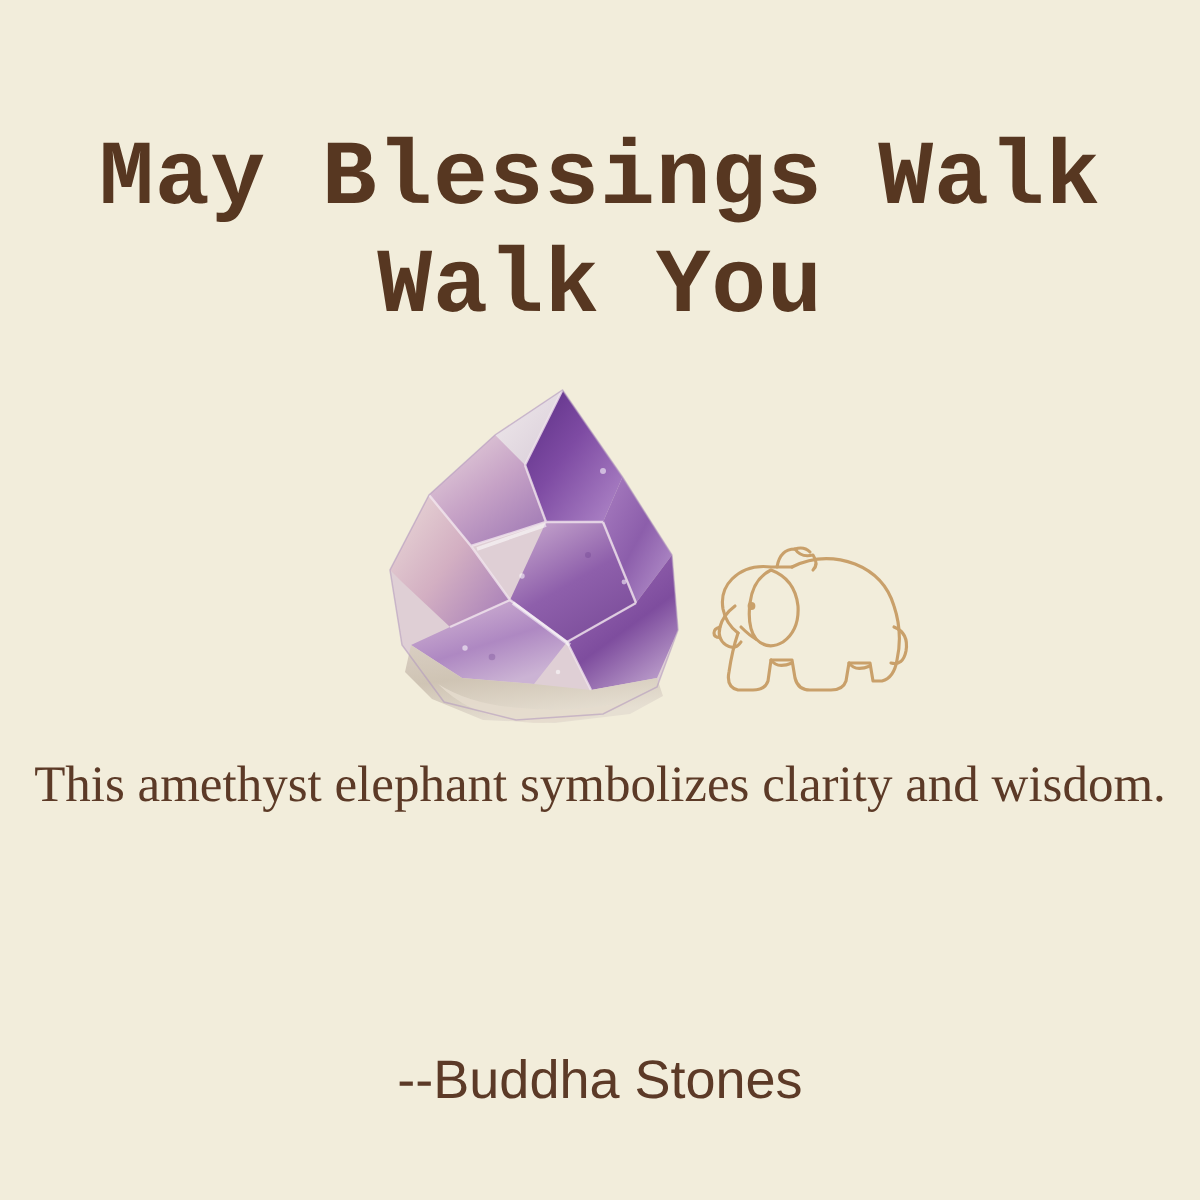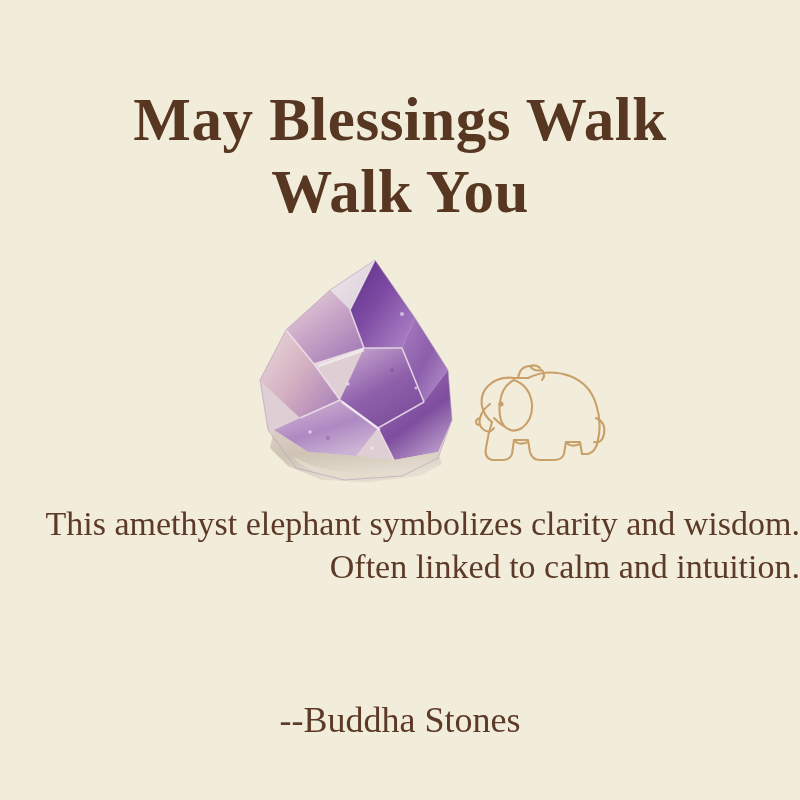--- a/index.html
+++ b/index.html
@@ -27,21 +27,21 @@
   
   .title-block {
     position: absolute;
     top: 84px;
     left: 0;
     width: 800px;
     text-align: center;
   }
   .title-line {
     display: block;
-    font-family: Liberation Serif, serif;
+    font-family: Liberation Mono, monospace;
     font-weight: bold;
     font-size: 61px;
     line-height: 72px;
     letter-spacing: 0.5px;
     color: #573721;
     white-space: nowrap;
   }
 
   
   .art-band {
@@ -69,40 +69,40 @@
     height: 122px;
   }
   .elephant-svg { display: block; width: 140px; height: 122px; }
 
   
   .body-block {
     position: absolute;
     top: 502px;
     left: 0;
     width: 800px;
-    text-align: right;
+    text-align: center;
   }
   .body-line {
     display: block;
     font-family: "Liberation Serif", "DejaVu Serif", serif;
     font-weight: normal;
     font-size: 34px;
     line-height: 43px;
     color: #5C3A27;
     white-space: nowrap;
   }
 
   
   .attribution {
     position: absolute;
     top: 697px;
     left: 0;
     width: 800px;
     text-align: center;
-    font-family: Liberation Serif, serif;
+    font-family: Liberation Sans, sans-serif;
     font-size: 36px;
     line-height: 46px;
     color: #5C3A27;
     white-space: nowrap;
   }
 </style>
 </head>
 <body>
 
 <div class="card">
@@ -272,18 +272,17 @@
           <path d="M44 84 Q48 90 58 86"></path>
         </g>
 
         <circle cx="31" cy="48" r="2.6" fill="#C9A06A"></circle>
       </svg>
     </div>
   </div>
 
   <div class="body-block">
     <span class="body-line">This amethyst elephant symbolizes clarity and wisdom.</span>
-    <span class="body-line">Often linked to calm and intuition.</span>
   </div>
 
   <div class="attribution">--Buddha Stones</div>
 
 </div>
 
 </body></html>

